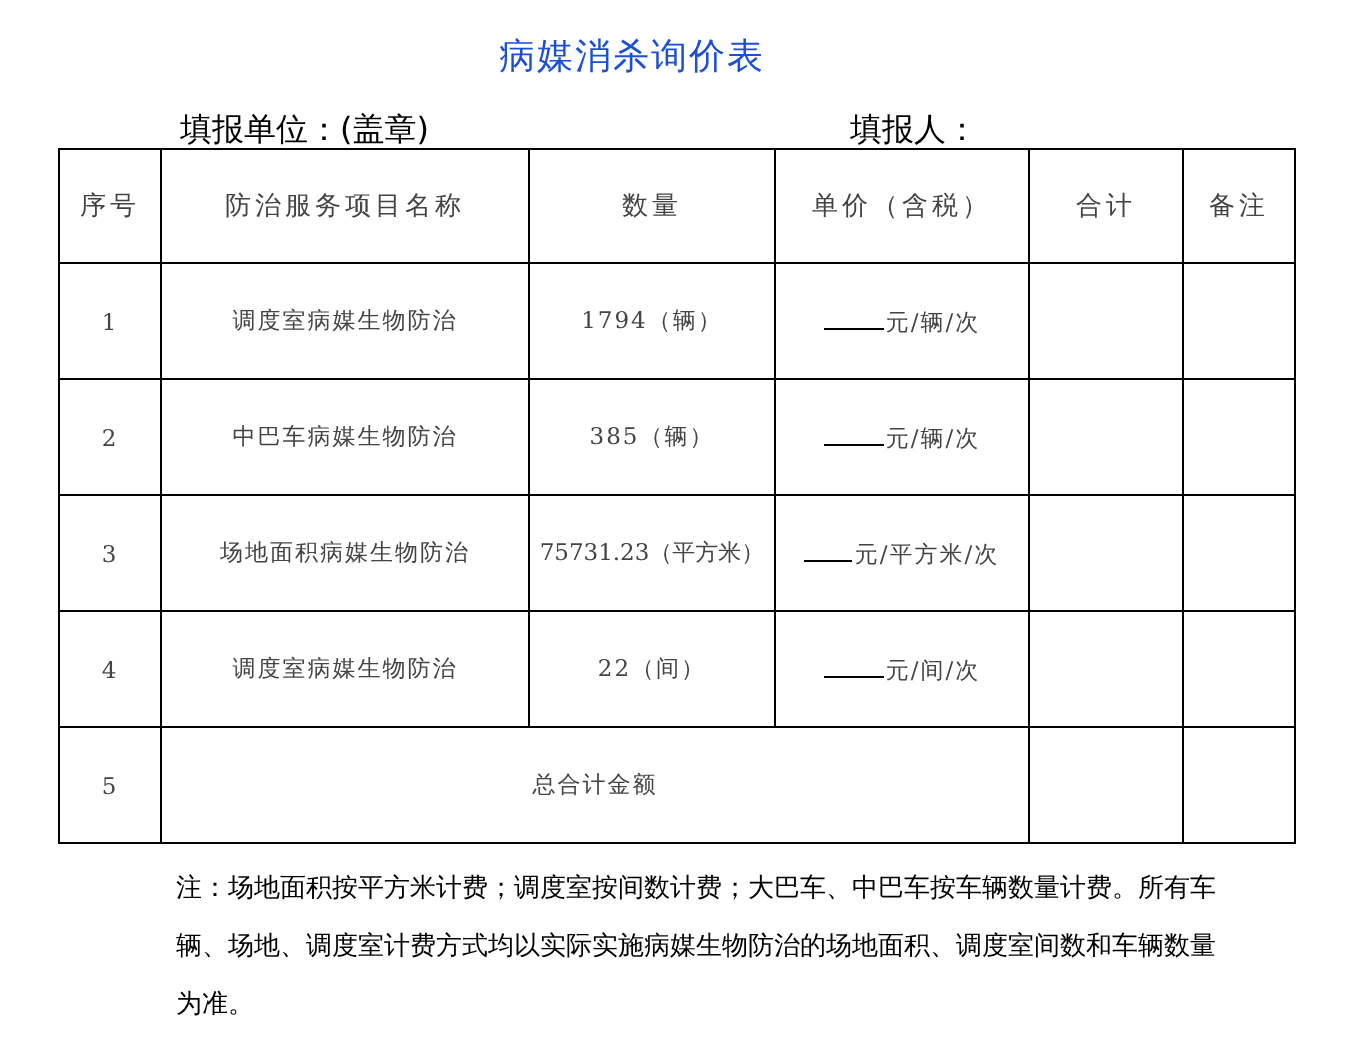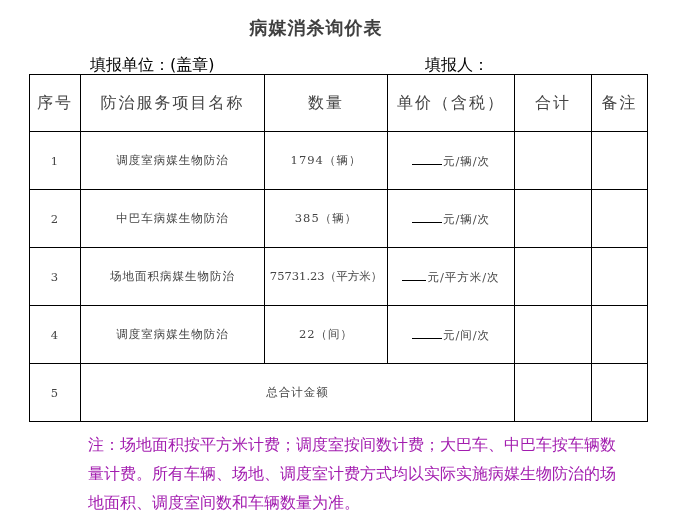--- a/index.html
+++ b/index.html
@@ -1,33 +1,33 @@
 <!DOCTYPE html>
 <html><head>
   <meta charset="utf-8">
   <style>
     html, body { margin: 0; padding: 0; background: #ffffff; }
     body { width: 682px; height: 522px; position: relative; overflow: hidden;
            font-family: "DejaVu Serif", "Liberation Serif", serif; color: #333; }
     .title { position: absolute; left: 0; width: 632px; top: 16px; text-align: center;
-             font-size: 18px; font-weight: bold; color: #404040; letter-spacing: 1px; }
+             font-size: 18px; font-weight: normal; color: #1d4ed8; letter-spacing: 1px; }
     .meta { position: absolute; top: 55px; font-size: 16px; color: #000;
             font-family: "DejaVu Sans", sans-serif; }
     .meta.unit { left: 90px; }
     .meta.reporter { left: 425px; }
     table.quote { position: absolute; left: 29px; top: 74px; border-collapse: collapse;
                   table-layout: fixed; }
     table.quote td, table.quote th { border: 1.5px solid #000; text-align: center;
                   vertical-align: middle; padding: 0; font-weight: normal; color: #444; }
-    table.quote th { height: 56px; font-size: 16px; letter-spacing: 2px; }
+    table.quote th { height: 56px; font-size: 13px; letter-spacing: 2px; }
     table.quote td { height: 57px; font-size: 11.5px; letter-spacing: 1px; }
     .blank { display: inline-block; width: 30px; border-bottom: 1px solid #000;
              height: 11px; vertical-align: baseline; margin-right: 1px; }
     .note { position: absolute; left: 88px; top: 430px; width: 530px;
-            font-family: "DejaVu Sans", sans-serif; font-size: 16px; color: #a21caf;
+            font-family: "DejaVu Sans", sans-serif; font-size: 13px; color: #000000;
             line-height: 29px; }
   </style>
 </head>
 <body>
 
 <div class="title">病媒消杀询价表</div>
 <div class="meta unit">填报单位：(盖章)</div>
 <div class="meta reporter">填报人：</div>
 
 <table class="quote">

